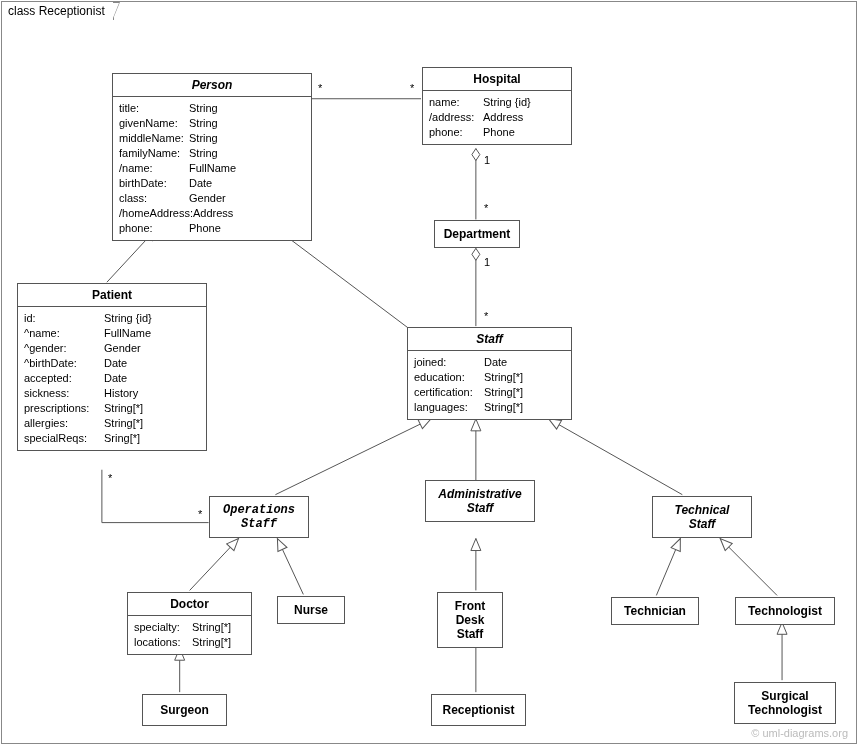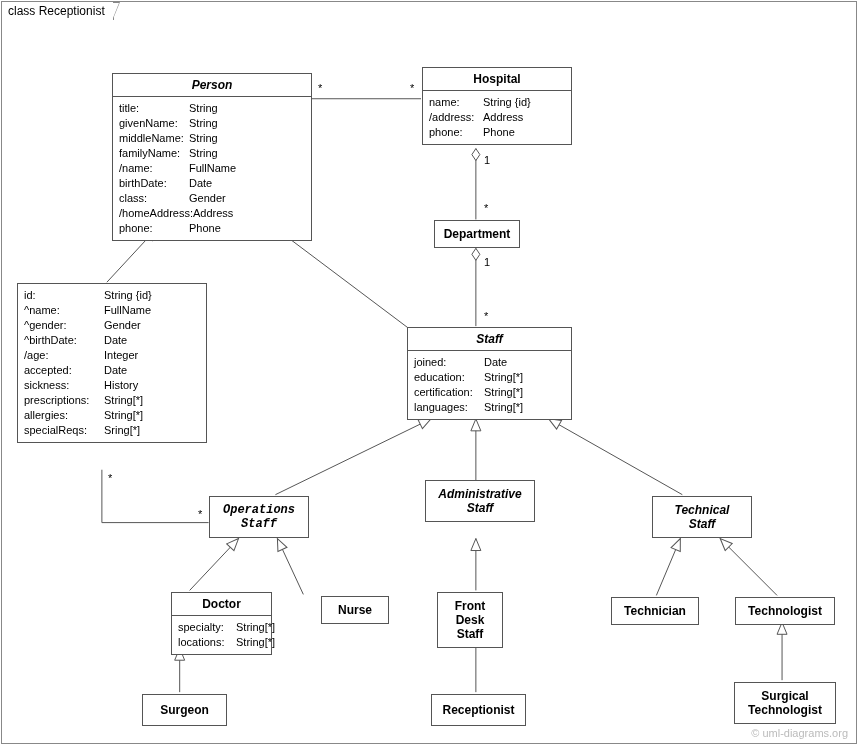--- a/index.html
+++ b/index.html
@@ -217,40 +217,37 @@
           <span class="attr-type">Phone</span>
         </div>
     </div>
   </div>
 
   <div class="class-box" style="left:432px; top:218px; width:86px;">
     <div class="class-title plain no-border" style="padding:6px 4px;">Department</div>
   </div>
 
   <div class="class-box" style="left:15px; top:281px; width:190px;">
+    <div class="class-title plain">Patient</div>
     <div class="class-attrs">
       <div class="attr-row">
           <span class="attr-name" style="min-width:80px">id:</span>
           <span class="attr-type">String {id}</span>
         </div>
       <div class="attr-row">
           <span class="attr-name" style="min-width:80px">^name:</span>
           <span class="attr-type">FullName</span>
         </div>
       <div class="attr-row">
           <span class="attr-name" style="min-width:80px">^gender:</span>
           <span class="attr-type">Gender</span>
         </div>
       <div class="attr-row">
           <span class="attr-name" style="min-width:80px">^birthDate:</span>
           <span class="attr-type">Date</span>
-        </div>
-      <div class="attr-row">
-          <span class="attr-name" style="min-width:80px">/age:</span>
-          <span class="attr-type">Integer</span>
         </div>
       <div class="attr-row">
           <span class="attr-name" style="min-width:80px">accepted:</span>
           <span class="attr-type">Date</span>
         </div>
       <div class="attr-row">
           <span class="attr-name" style="min-width:80px">sickness:</span>
           <span class="attr-type">History</span>
         </div>
       <div class="attr-row">
@@ -301,35 +298,35 @@
       <span>Administrative</span><br><span>Staff</span>
     </div>
   </div>
 
   <div class="class-box" style="left:650px; top:494px; width:100px;">
     <div class="class-title no-border" style="padding:6px 4px;">
       <span>Technical</span><br><span>Staff</span>
     </div>
   </div>
 
-  <div class="class-box" style="left:125px; top:590px; width:101px;margin-left:44px;">
+  <div class="class-box" style="left:125px; top:590px; width:125px;">
     <div class="class-title plain">Doctor</div>
     <div class="class-attrs">
       <div class="attr-row">
           <span class="attr-name" style="min-width:58px">specialty:</span>
           <span class="attr-type">String[*]</span>
         </div>
       <div class="attr-row">
           <span class="attr-name" style="min-width:58px">locations:</span>
           <span class="attr-type">String[*]</span>
         </div>
     </div>
   </div>
 
-  <div class="class-box" style="left:275px; top:594px; width:68px;margin-left:44px;">
+  <div class="class-box" style="left:275px; top:594px; width:68px;">
     <div class="class-title plain no-border" style="padding:6px 4px;">Nurse</div>
   </div>
 
   <div class="class-box" style="left:435px; top:590px; width:66px;">
     <div class="class-title plain no-border" style="padding:6px 4px;">
       <span>Front Desk</span><br><span>Staff</span>
     </div>
   </div>
 
   <div class="class-box" style="left:609px; top:595px; width:88px;">

